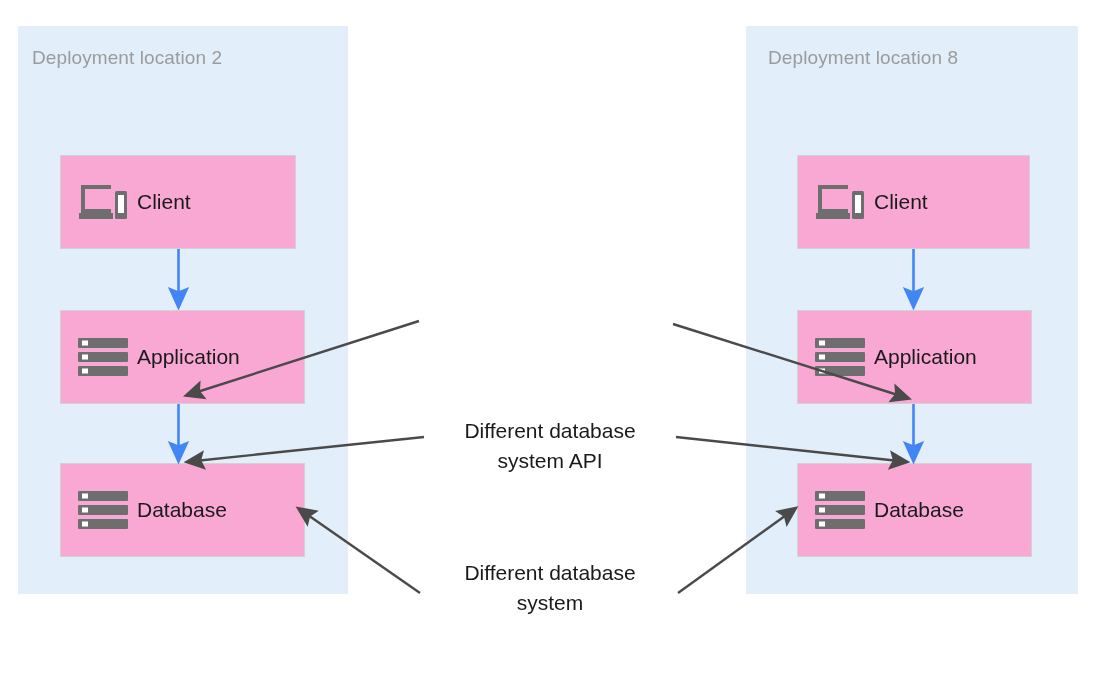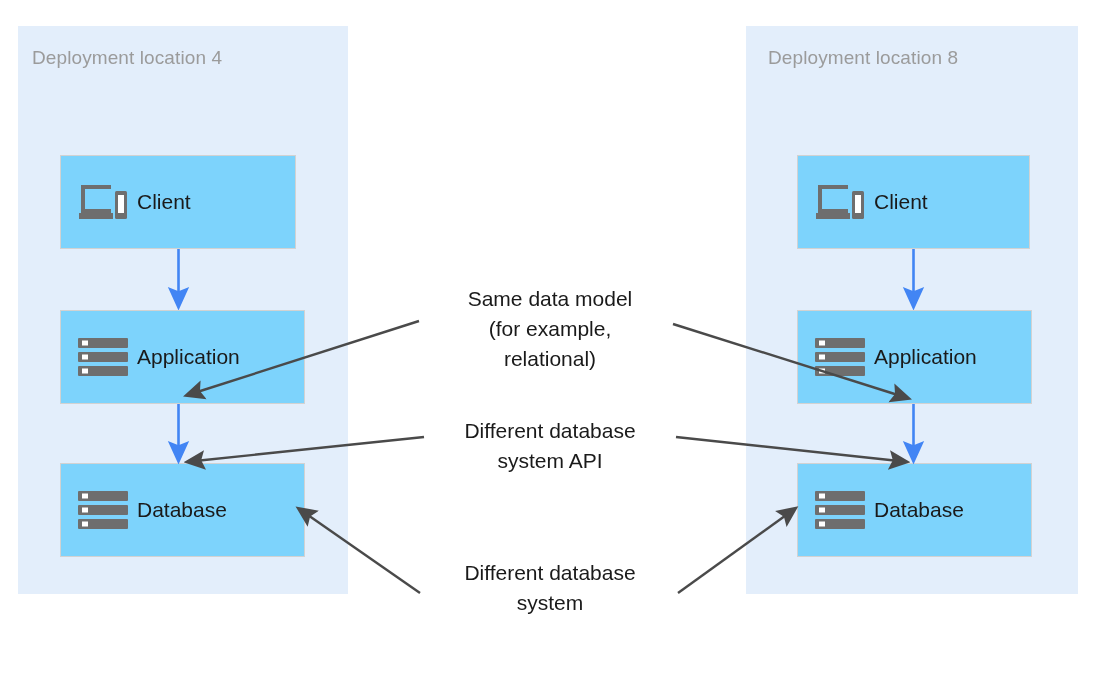--- a/index.html
+++ b/index.html
@@ -32,21 +32,21 @@
     font-size: 19px;
     color: #9b9b9b;
     letter-spacing: 0.1px;
     white-space: nowrap;
   }
   #panel-1-title { left: 32px;  top: 47px; }
   #panel-2-title { left: 768px; top: 47px; }
 
   .node {
     position: absolute;
-    background: #7dd3fc;
+    background: #f9a8d4;
     border: 1px solid #d2d2d2;
     box-sizing: border-box;
     display: flex;
     align-items: center;
   }
   .node-icon {
     width: 56px;
     min-width: 56px;
     height: 46px;
     margin-left: 14px;
@@ -92,21 +92,21 @@
   }
 </style>
 </head>
 <body>
 
 <div id="canvas">
 
   <div class="panel" id="panel-1"></div>
   <div class="panel" id="panel-2"></div>
 
-  <div class="panel-title" id="panel-1-title">Deployment location 4</div>
+  <div class="panel-title" id="panel-1-title">Deployment location 2</div>
   <div class="panel-title" id="panel-2-title">Deployment location 8</div>
 
   <div class="node" id="node-client-1">
     <span class="node-icon">
       <svg width="50" height="38" viewBox="0 0 50 38" aria-hidden="true">
         <path d="M3 2 h30 v4 H7 v20 h26 v4 H3 z" fill="#6e6e6e"></path>
         <rect x="1" y="30" width="34" height="6" fill="#6e6e6e"></rect>
         <rect x="37" y="8" width="12" height="28" rx="1.5" fill="#6e6e6e"></rect>
         <rect x="40" y="12" width="6" height="18" fill="#ffffff"></rect>
       </svg>
@@ -221,21 +221,18 @@
     </g>
 
     <g>
       <line x1="420" y1="593" x2="305" y2="513" stroke="#4a4a4a" stroke-width="2.4" marker-end="url(#gray-head)"></line>
     </g>
     <g>
       <line x1="678" y1="593" x2="789" y2="513" stroke="#4a4a4a" stroke-width="2.4" marker-end="url(#gray-head)"></line>
     </g>
   </svg>
 
-  <div class="callout" id="callout-datamodel">Same data model
-(for example,
-relational)</div>
   <div class="callout" id="callout-api">Different database
 system API</div>
   <div class="callout" id="callout-dbsystem">Different database
 system</div>
 
 </div>
 
 </body></html>

